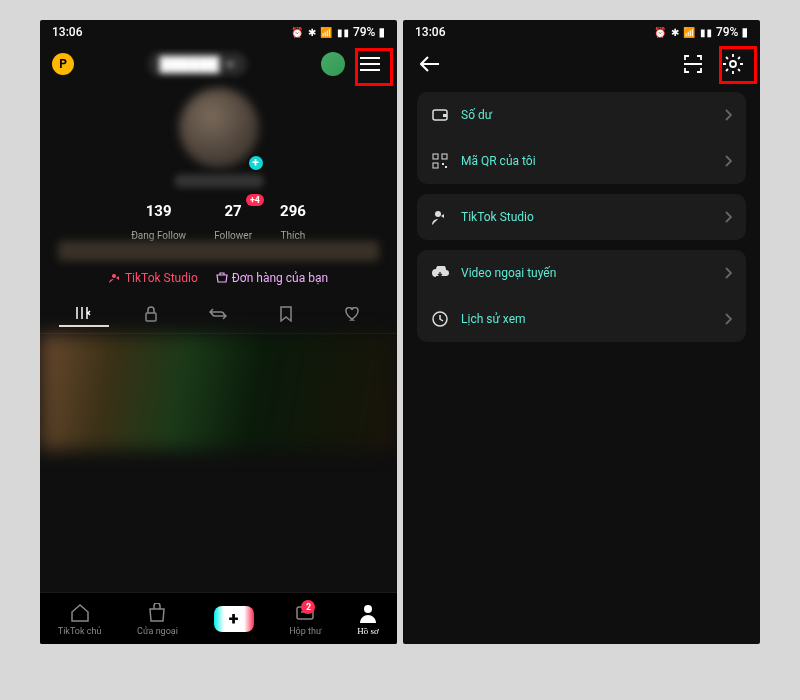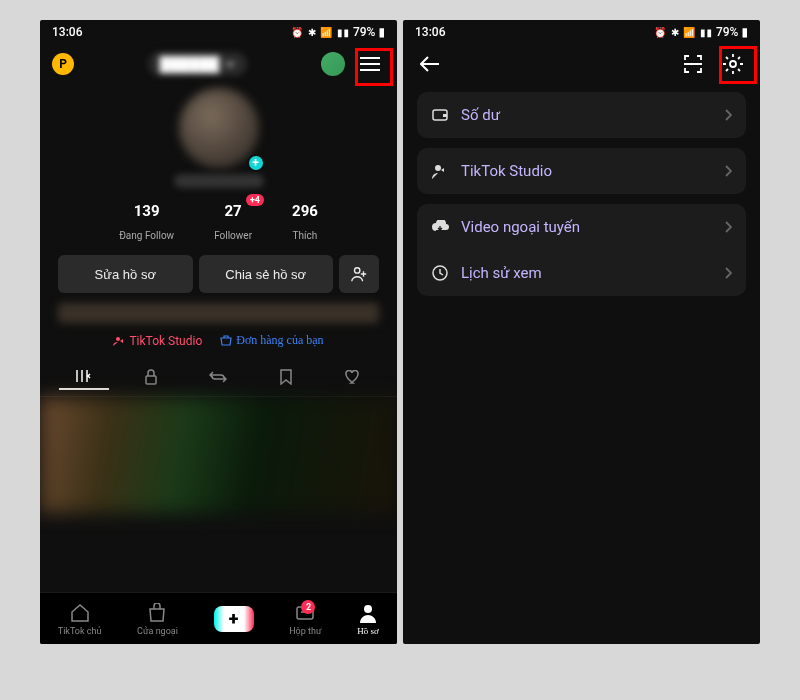--- a/index.html
+++ b/index.html
@@ -92,21 +92,21 @@
     color: #fff; font-size: 12px; font-weight: 700;
     z-index: 2;
   }
   .display-name {
     margin-top: 6px;
     width: 90px; height: 14px;
     background: #333; border-radius: 7px;
     filter: blur(3px);
   }
   .stats {
-    display: flex; justify-content: center; gap: 40px;
+    display: flex; justify-content: center; gap: 28px;
     margin-top: 14px; color: #fff;
   }
   .stat { text-align: center; position: relative; }
   .stat-num { font-size: 15px; font-weight: 700; }
   .stat-label { font-size: 10px; color: #aaa; margin-top: 10px; }
   .stat-badge {
     position: absolute; top: -8px; right: -12px;
     background: #fe2c55; color: #fff;
     font-size: 9px; font-weight: 700;
     padding: 1px 4px; border-radius: 6px;
@@ -132,21 +132,21 @@
     background: #3a3228;
     border-radius: 4px;
     filter: blur(4px);
   }
   .link-row {
     display: flex; justify-content: center; gap: 18px;
     margin-top: 10px; font-size: 12px;
   }
   .link { display: flex; align-items: center; gap: 4px; }
   .link.pink { color: #ff4d6d; }
-  .link.orange { color: #3b82f6; font-family: Liberation Serif, serif; }
+  .link.orange { color: #f0abfc; }
   .tabs {
     display: flex; justify-content: space-around;
     margin-top: 16px; padding: 0 10px 6px;
     border-bottom: 1px solid #222;
   }
   .tab {
     width: 50px; height: 26px;
     display: flex; align-items: center; justify-content: center;
     color: #888;
   }
@@ -198,21 +198,21 @@
   .settings-body { padding: 8px 14px; }
   .settings-card {
     background: #1c1c1c;
     border-radius: 10px;
     margin-bottom: 10px;
     overflow: hidden;
   }
   .settings-item {
     display: flex; align-items: center;
     padding: 14px 14px;
-    color: #c4b5fd; font-size: 15px;
+    color: #5eead4; font-size: 12px;
     gap: 12px;
   }
   .settings-item .si-icon {
     width: 18px; height: 18px;
     display: flex; align-items: center; justify-content: center;
     color: #ddd;
   }
   .settings-item .si-label { flex: 1; }
   .settings-item .si-chev { color: #666; }
   svg { display: block; }
@@ -268,30 +268,20 @@
         <div class="stat-badge">+4</div>
         <div class="stat-num">27</div>
         <div class="stat-label">Follower</div>
       </div>
       <div class="stat">
         <div class="stat-num">296</div>
         <div class="stat-label">Thích</div>
       </div>
     </div>
 
-    <div class="action-row">
-      <button class="btn">Sửa hồ sơ</button>
-      <button class="btn">Chia sẻ hồ sơ</button>
-      <button class="btn btn-icon">
-        <svg width="18" height="18" viewBox="0 0 20 20">
-            <circle cx="8" cy="6" r="3" stroke="#eee" stroke-width="1.5" fill="none"></circle>
-            <path d="M2 18c0-3 3-5 6-5s6 2 6 5M15 7v6M12 10h6" stroke="#eee" stroke-width="1.5" fill="none"></path>
-          </svg>
-      </button>
-    </div>
 
     <div class="banner"></div>
 
     <div class="link-row">
       <div class="link pink">
         <svg width="12" height="12" viewBox="0 0 12 12">
             <circle cx="5" cy="4" r="2" fill="currentColor"></circle>
             <path d="M0 11c0-2.5 2-4 5-4M10 4l-3 2 3 2z" fill="currentColor"></path>
           </svg>
         <span>TikTok Studio</span>
@@ -422,20 +412,37 @@
                 <rect x="11" y="6" width="4" height="3" fill="currentColor"></rect>
               </svg>
           </div>
           <span class="si-label">Số dư</span>
           <span class="si-chev">
             <svg width="8" height="12" viewBox="0 0 8 12">
                 <path d="M2 1l5 5-5 5" stroke="currentColor" stroke-width="1.8" fill="none"></path>
               </svg>
           </span>
         </div>
+        <div class="settings-item">
+          <div class="si-icon">
+            <svg width="16" height="16" viewBox="0 0 16 16">
+                <rect x="1" y="1" width="5" height="5" stroke="currentColor" fill="none"></rect>
+                <rect x="10" y="1" width="5" height="5" stroke="currentColor" fill="none"></rect>
+                <rect x="1" y="10" width="5" height="5" stroke="currentColor" fill="none"></rect>
+                <rect x="10" y="10" width="2" height="2" fill="currentColor"></rect>
+                <rect x="13" y="13" width="2" height="2" fill="currentColor"></rect>
+              </svg>
+          </div>
+          <span class="si-label">Mã QR của tôi</span>
+          <span class="si-chev">
+            <svg width="8" height="12" viewBox="0 0 8 12">
+                <path d="M2 1l5 5-5 5" stroke="currentColor" stroke-width="1.8" fill="none"></path>
+              </svg>
+          </span>
+        </div>
       </div>
 
       <div class="settings-card">
         <div class="settings-item">
           <div class="si-icon">
             <svg width="16" height="16" viewBox="0 0 16 16">
                 <circle cx="6" cy="5" r="3" fill="currentColor"></circle>
                 <path d="M0 16c0-4 3-6 6-6 M12 5l-3 2 3 2z" fill="currentColor"></path>
               </svg>
           </div>

